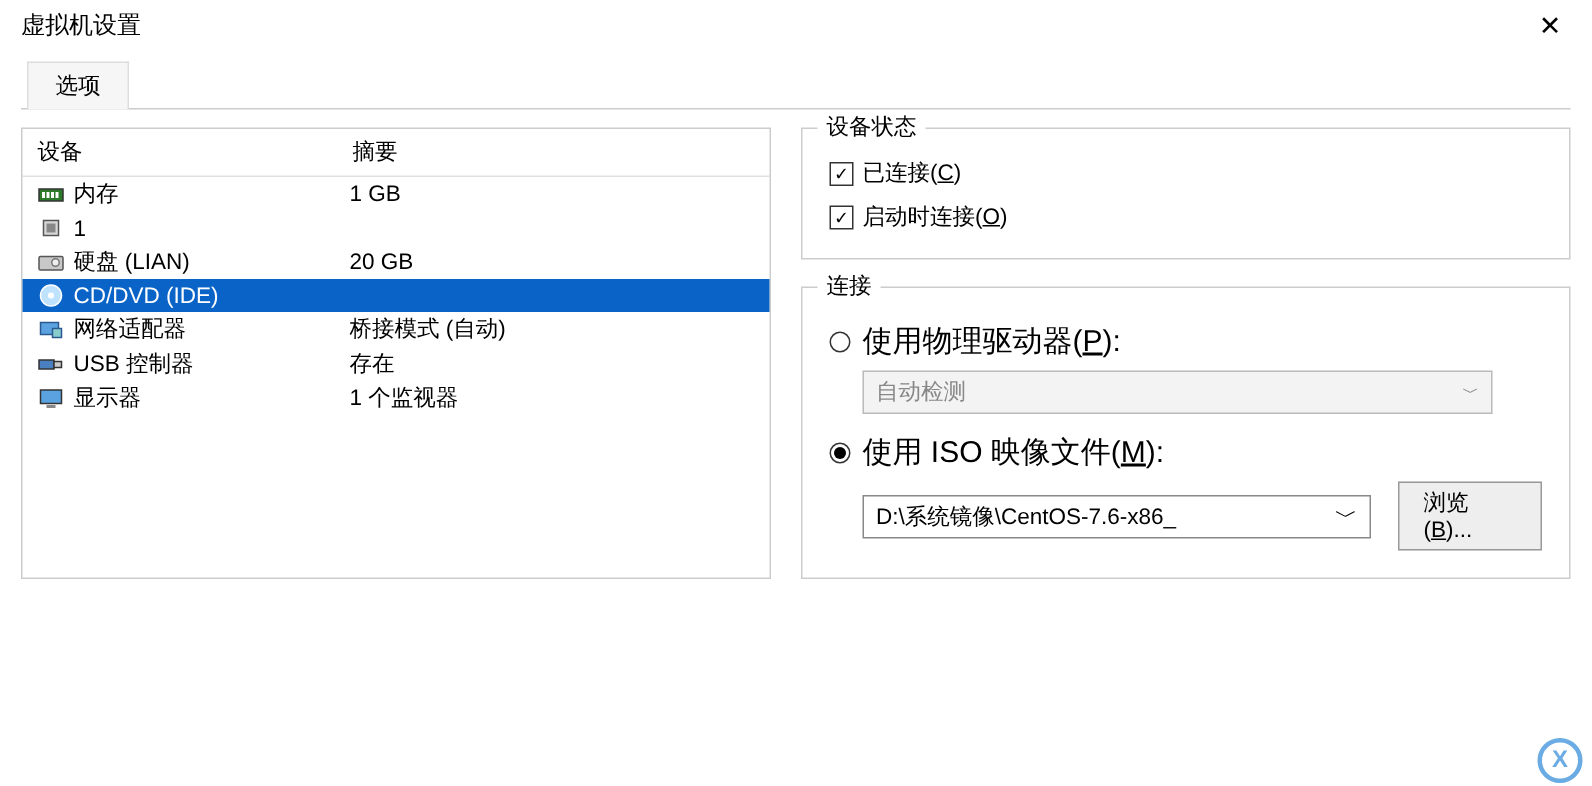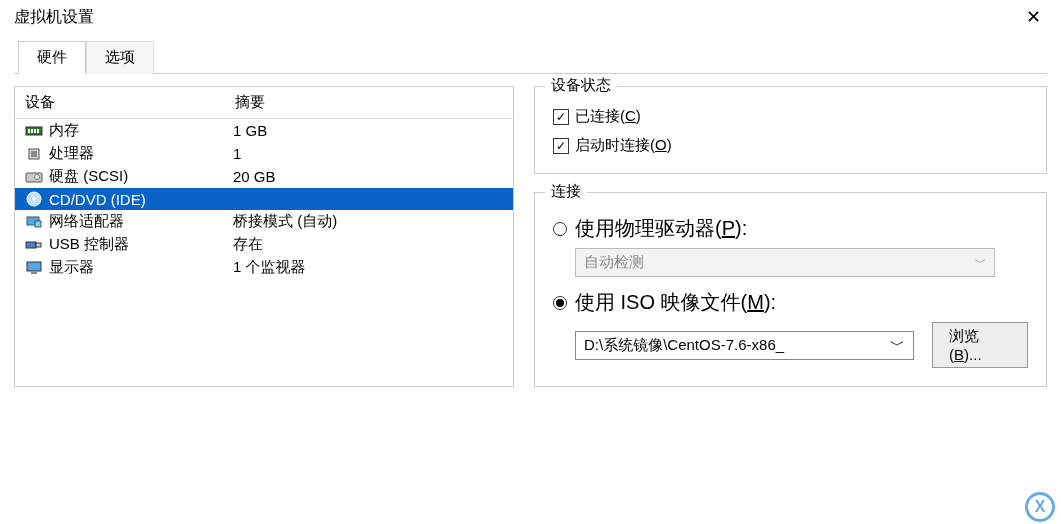--- a/index.html
+++ b/index.html
@@ -46,21 +46,20 @@
 </style>
 </head>
 <body>
 
 <div class="titlebar">
   <div class="title">虚拟机设置</div>
   <div class="close">✕</div>
 </div>
 
 <div class="tabs">
-  <div class="tab active">硬件</div>
   <div class="tab inactive">选项</div>
 </div>
 
 <div class="content">
 
   <div class="left">
     <div class="dev-header">
       <div class="col col-name">设备</div>
       <div class="col col-summary">摘要</div>
     </div>
@@ -80,32 +79,31 @@
         <span class="summary">1 GB</span>
       </div>
 
       <div class="dev-row">
         <span class="icon">
           <svg width="16" height="16">
               <rect x="3" y="3" width="10" height="10" fill="#d8d8d8" stroke="#555"></rect>
               <rect x="5" y="5" width="6" height="6" fill="#888"></rect>
             </svg>
         </span>
-        <span class="name">处理器</span>
         <span class="summary">1</span>
       </div>
 
       <div class="dev-row">
         <span class="icon">
           <svg width="18" height="14">
               <rect x="1" y="3" width="16" height="9" rx="1" fill="#c8c8c8" stroke="#555"></rect>
               <circle cx="12" cy="7" r="2.5" fill="#eee" stroke="#777"></circle>
             </svg>
         </span>
-        <span class="name">硬盘 (SCSI)</span>
+        <span class="name">硬盘 (LIAN)</span>
         <span class="summary">20 GB</span>
       </div>
 
       <div class="dev-row selected">
         <span class="icon">
           <svg width="16" height="16">
               <circle cx="8" cy="8" r="7" fill="#bfe3ff" stroke="#fff"></circle>
               <circle cx="8" cy="8" r="2" fill="#fff"></circle>
             </svg>
         </span>

